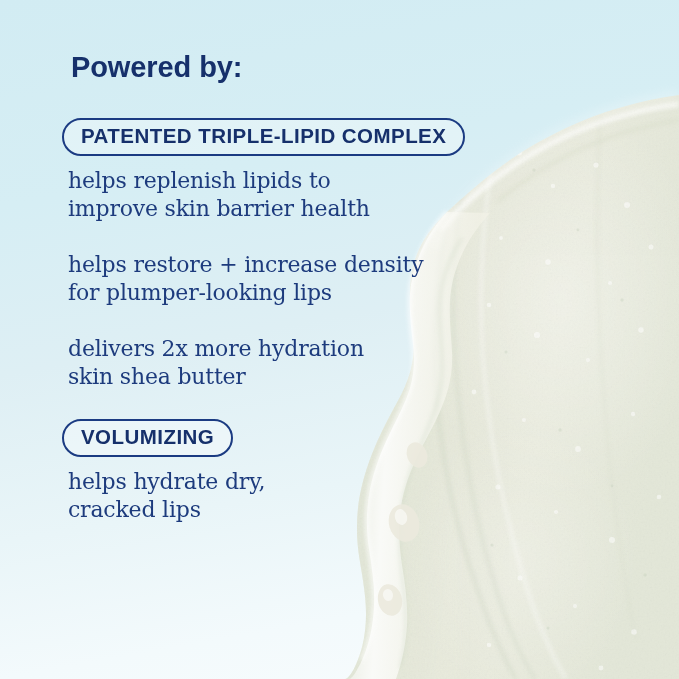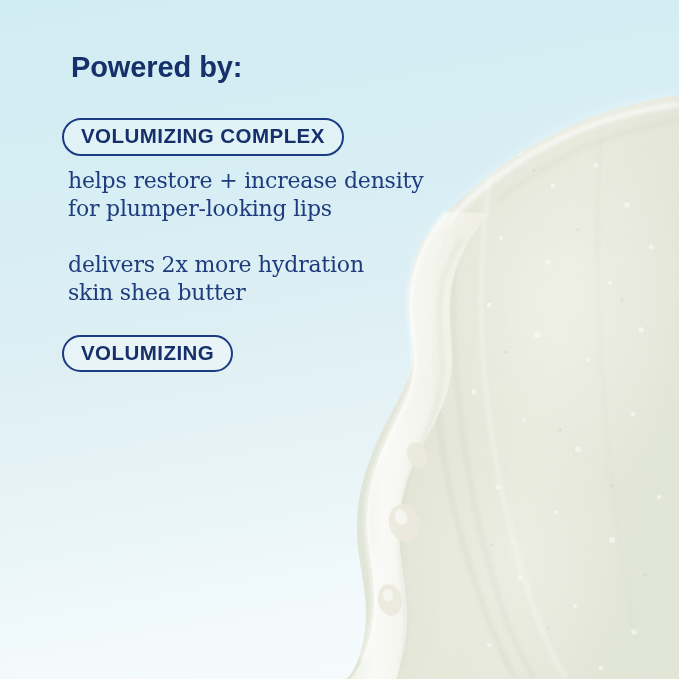--- a/index.html
+++ b/index.html
@@ -270,31 +270,37 @@
                C 458,207 443,226 433,246" fill="none" stroke="#ffffff" stroke-width="8" opacity="0.28" filter="url(#soft2)"></path>
     </svg>
   </div>
 
   <div class="content">
 
     <h1 class="heading">Powered by:</h1>
 
     <div class="blocks">
 
-
       <div class="block">
-        <div class="pill">VOLUMIZING COMPLEX</div>
+        <div class="pill">PATENTED TRIPLE-LIPID COMPLEX</div>
+        <p class="desc">helps replenish lipids to
+improve skin barrier health</p>
+      </div>
+
+      <div class="block">
         <p class="desc">helps restore + increase density
 for plumper-looking lips</p>
       </div>
 
       <div class="block">
         <p class="desc">delivers 2x more hydration
 skin shea butter</p>
       </div>
 
       <div class="block">
         <div class="pill">VOLUMIZING</div>
+        <p class="desc">helps hydrate dry,
+cracked lips</p>
       </div>
 
     </div>
   </div>
 </div>
 
 </body></html>

